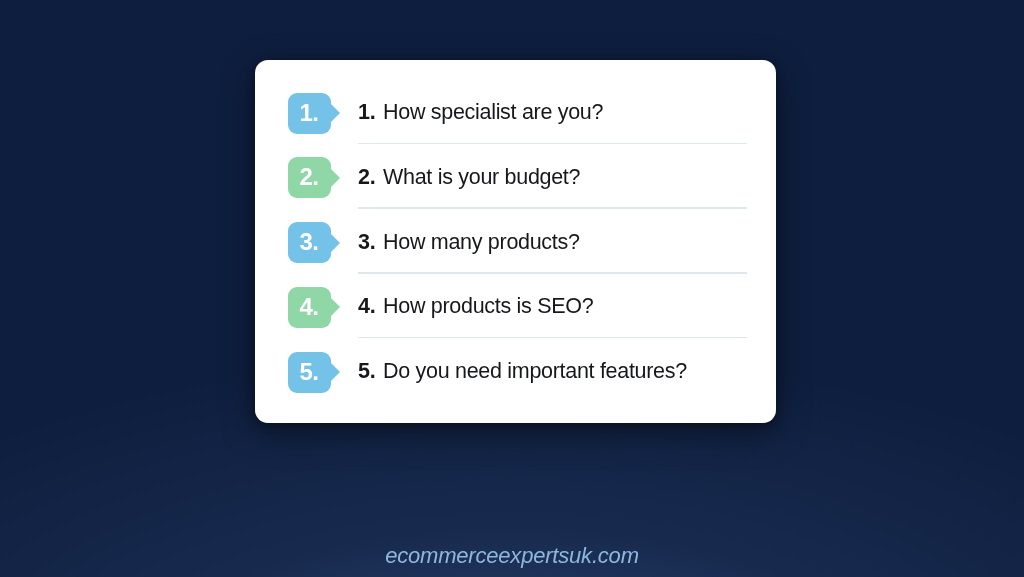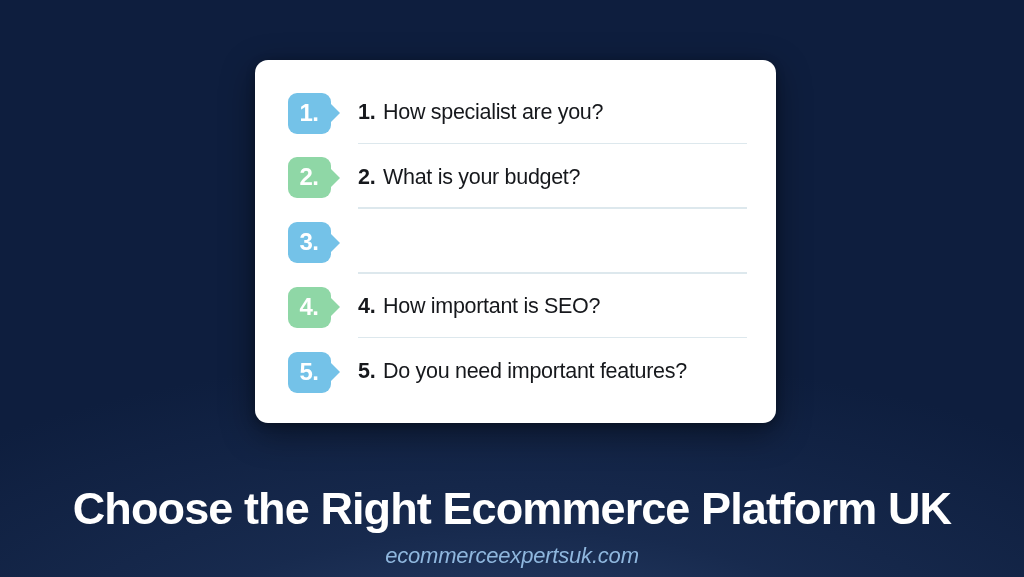--- a/index.html
+++ b/index.html
@@ -152,42 +152,45 @@
       <span class="idx">2.</span>
       <span class="q">What is your budget?</span>
     </div>
     <div class="divider"></div>
   </div>
 
   <div class="row">
     <div class="badge blue">
       <span class="badge-num">3.</span>
     </div>
+    <div class="item-text">
+      <span class="idx">3.</span>
+      <span class="q">How many products?</span>
+    </div>
     <div class="divider"></div>
   </div>
 
   <div class="row">
     <div class="badge green">
       <span class="badge-num">4.</span>
     </div>
     <div class="item-text">
       <span class="idx">4.</span>
-      <span class="q">How important is SEO?</span>
+      <span class="q">How products is SEO?</span>
     </div>
     <div class="divider"></div>
   </div>
 
   <div class="row">
     <div class="badge blue">
       <span class="badge-num">5.</span>
     </div>
     <div class="item-text">
       <span class="idx">5.</span>
       <span class="q">Do you need important features?</span>
     </div>
   </div>
 
 </div>
 
 <div id="footer">
-  <div id="title">Choose the Right Ecommerce Platform UK</div>
   <div id="url">ecommerceexpertsuk.com</div>
 </div>
 
 </body></html>

